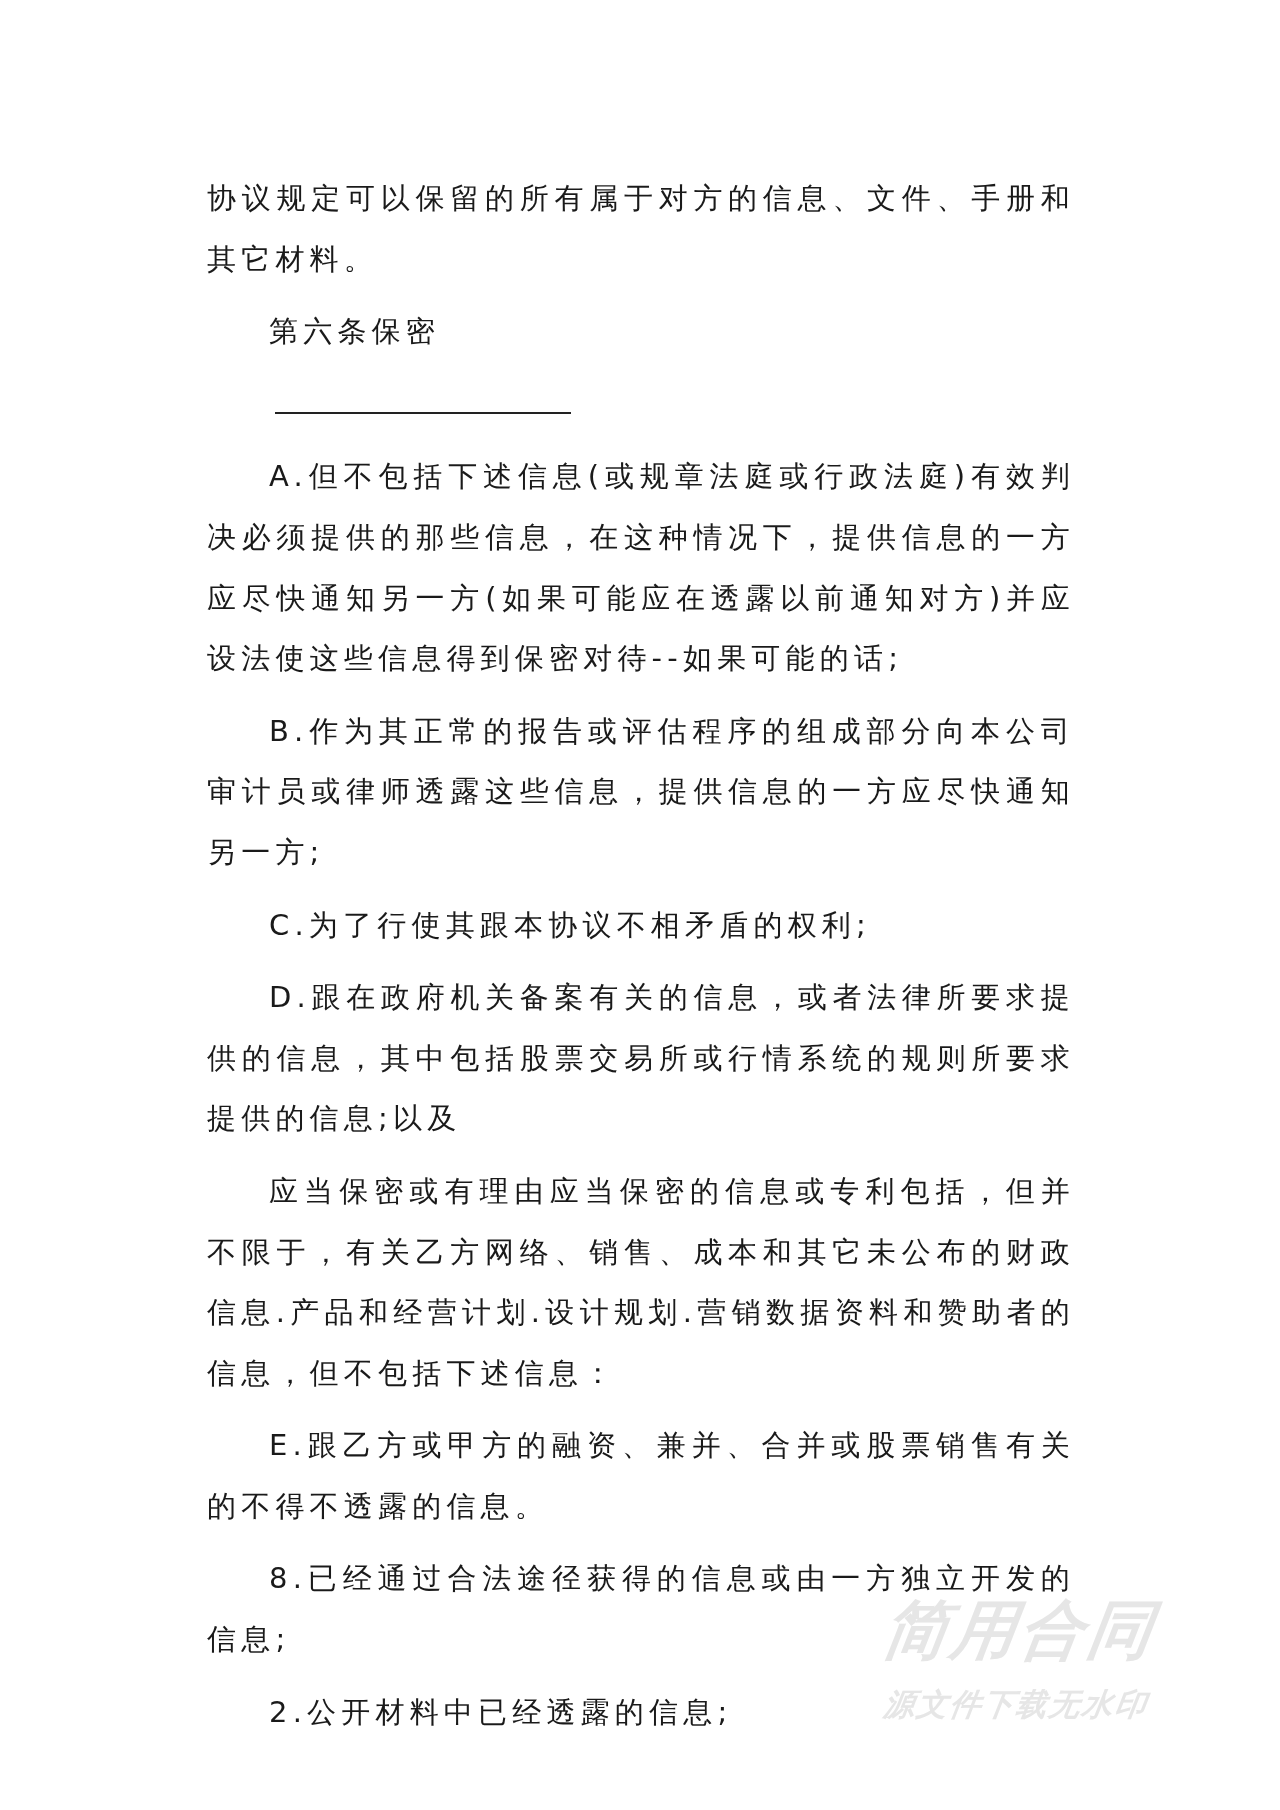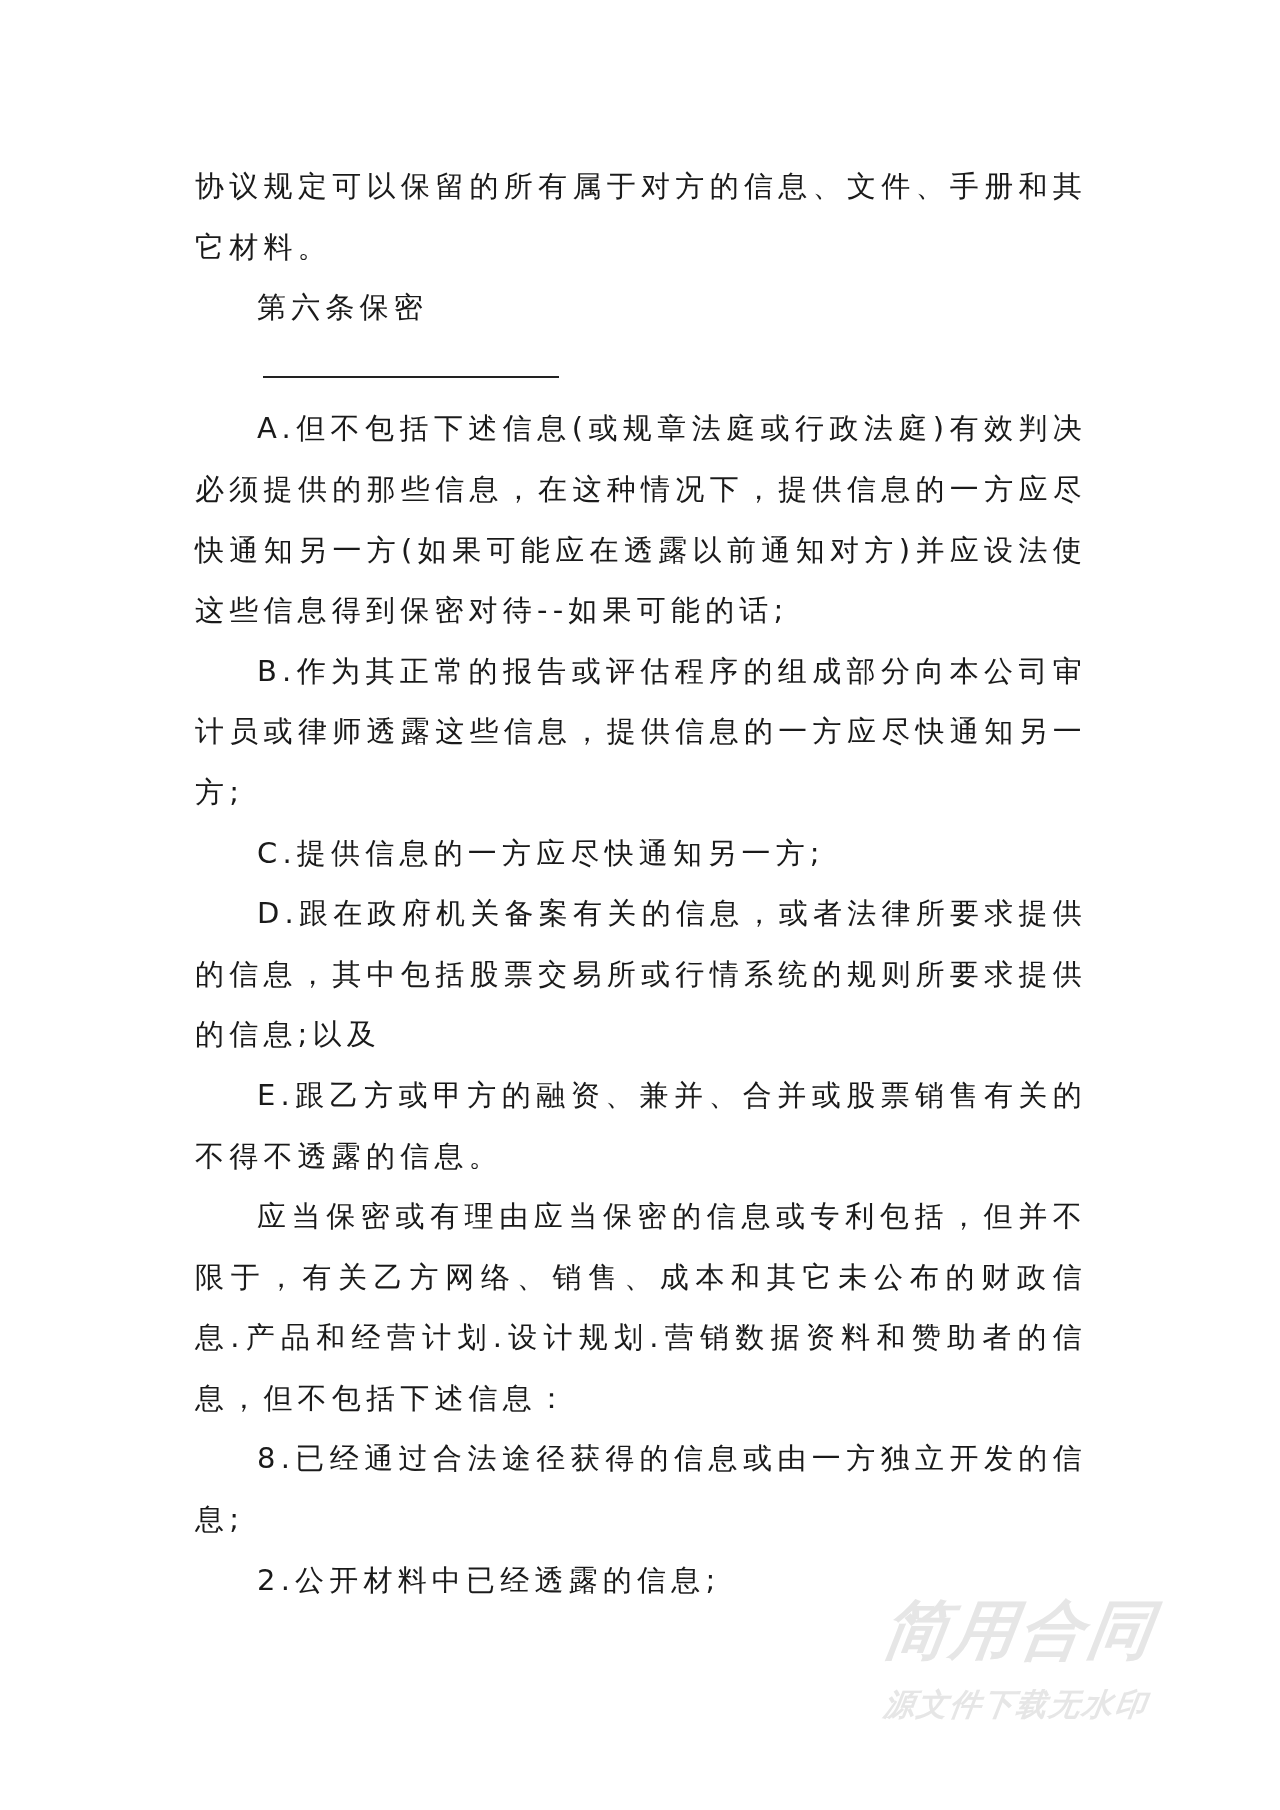--- a/index.html
+++ b/index.html
@@ -18,21 +18,21 @@
       left: 195px;
       top: 156px;
       width: 892px;
       font-family: "DejaVu Sans", "Liberation Sans", sans-serif;
       font-size: 29px;
       line-height: 60.6px;
       color: #1a1a1a;
       letter-spacing: 5.2px;
     }
     .para {
-      margin: 0;
+      margin: 12px;
       text-align: justify;
       text-align-last: left;
       word-break: break-all;
     }
     .indent {
       text-indent: 62px;
     }
     .blank {
       display: inline-block;
       width: 296px;
@@ -68,24 +68,24 @@
   </style>
 </head>
 <body>
 
 <div class="page">
   <p class="para">协议规定可以保留的所有属于对方的信息、文件、手册和其它材料。</p>
   <p class="para indent">第六条保密</p>
   <p class="para indent"><span class="blank"></span></p>
   <p class="para indent">A.但不包括下述信息(或规章法庭或行政法庭)有效判决必须提供的那些信息，在这种情况下，提供信息的一方应尽快通知另一方(如果可能应在透露以前通知对方)并应设法使这些信息得到保密对待--如果可能的话;</p>
   <p class="para indent">B.作为其正常的报告或评估程序的组成部分向本公司审计员或律师透露这些信息，提供信息的一方应尽快通知另一方;</p>
-  <p class="para indent">C.提供信息的一方应尽快通知另一方;</p>
+  <p class="para indent">C.为了行使其跟本协议不相矛盾的权利;</p>
   <p class="para indent">D.跟在政府机关备案有关的信息，或者法律所要求提供的信息，其中包括股票交易所或行情系统的规则所要求提供的信息;以及</p>
+  <p class="para indent">应当保密或有理由应当保密的信息或专利包括，但并不限于，有关乙方网络、销售、成本和其它未公布的财政信息.产品和经营计划.设计规划.营销数据资料和赞助者的信息，但不包括下述信息：</p>
   <p class="para indent">E.跟乙方或甲方的融资、兼并、合并或股票销售有关的不得不透露的信息。</p>
-  <p class="para indent">应当保密或有理由应当保密的信息或专利包括，但并不限于，有关乙方网络、销售、成本和其它未公布的财政信息.产品和经营计划.设计规划.营销数据资料和赞助者的信息，但不包括下述信息：</p>
   <p class="para indent">8.已经通过合法途径获得的信息或由一方独立开发的信息;</p>
   <p class="para indent">2.公开材料中已经透露的信息;</p>
 </div>
 
 <div class="watermark">
   <div class="wm-title">简用合同</div>
   <div class="wm-sub">源文件下载无水印</div>
 </div>
 
 </body></html>

